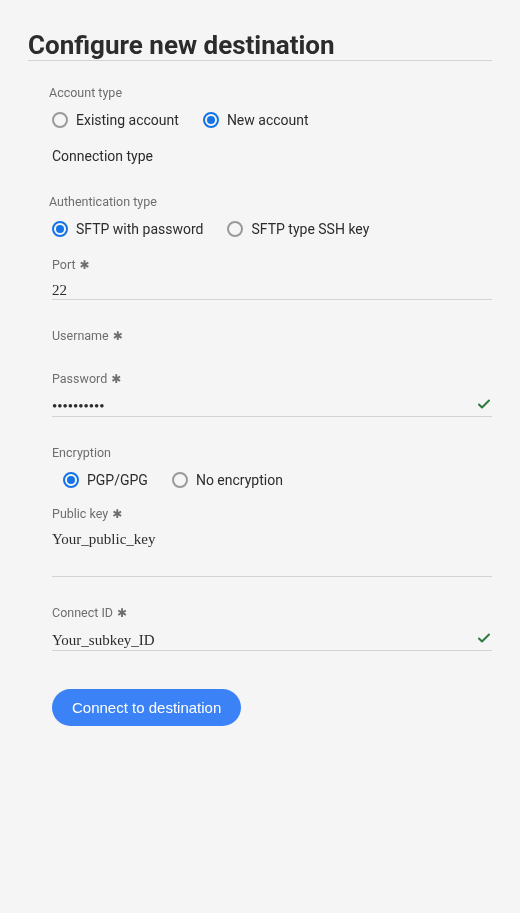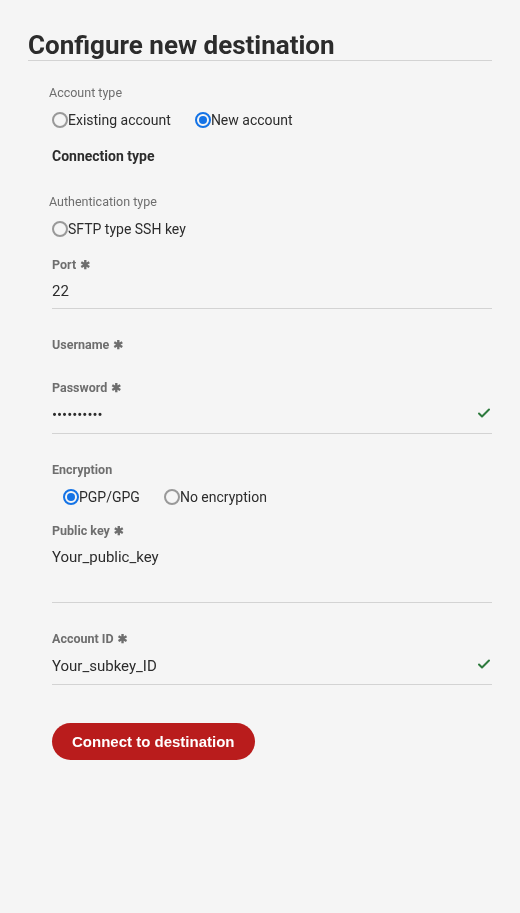--- a/index.html
+++ b/index.html
@@ -33,20 +33,21 @@
     }
     .radio-group {
       display: flex;
       gap: 24px;
       margin-left: 24px;
       margin-bottom: 20px;
     }
     .radio-option {
       display: flex;
       align-items: center;
+      gap: 8px;
       cursor: pointer;
       text-align: right;
     }
     .radio-circle {
       width: 16px;
       height: 16px;
       border: 2px solid #999;
       border-radius: 50%;
       display: flex;
       align-items: center;
@@ -61,48 +62,47 @@
       height: 8px;
       background: #1473e6;
       border-radius: 50%;
     }
     .radio-label {
       font-size: 14px;
       color: #2c2c2c;
     }
     .subsection-title {
       font-size: 14px;
-      font-weight: 700;
+      font-weight: 400;
       color: #2c2c2c;
       margin-left: 24px;
       margin-bottom: 30px;
     }
     .field-group {
       margin-left: 24px;
       margin-bottom: 28px;
     }
     .field-label {
       font-size: 12.5px;
       color: #6e6e6e;
       margin-bottom: 10px;
       display: flex;
       align-items: center;
       gap: 4px;
-      font-weight: bold;
     }
     .required-asterisk {
       font-size: 12px;
       color: #6e6e6e;
     }
     .field-input-row {
       display: flex;
       align-items: center;
       justify-content: space-between;
       border-bottom: 1px solid #d3d3d3;
-      padding-bottom: 8px;
+      font-family: Liberation Serif, serif;
     }
     .field-value {
       font-size: 15px;
       color: #2c2c2c;
       border: none;
       background: transparent;
       outline: none;
       width: 100%;
       font-family: inherit;
     }
@@ -110,27 +110,27 @@
       color: #2d7a3d;
       flex-shrink: 0;
       margin-left: 8px;
     }
     .spacer-line {
       border-bottom: 1px solid #d3d3d3;
       margin-left: 24px;
       margin-bottom: 28px;
     }
     .primary-button {
-      background: #b91c1c;
+      background: #3b82f6;
       color: #fff;
       border: none;
       border-radius: 20px;
       padding: 10px 20px;
       font-size: 15px;
-      font-weight: 700;
+      font-weight: 400;
       cursor: pointer;
       margin-left: 24px;
       margin-top: 10px;
     }
     .encryption-label-no-margin {
       margin-bottom: 12px;
     }
   </style>
 </head>
 <body>
@@ -151,20 +151,26 @@
         <div class="radio-dot"></div>
       </div>
     <span class="radio-label">New account</span>
   </div>
 </div>
 
 <div class="subsection-title">Connection type</div>
 
 <div class="section-label">Authentication type</div>
 <div class="radio-group">
+  <div class="radio-option">
+    <div class="radio-circle selected">
+        <div class="radio-dot"></div>
+      </div>
+    <span class="radio-label">SFTP with password</span>
+  </div>
   <div class="radio-option">
     <div class="radio-circle"></div>
     <span class="radio-label">SFTP type SSH key</span>
   </div>
 </div>
 
 <div class="field-group">
   <div class="field-label">
     <span>Port</span>
     <span class="required-asterisk">✱</span>
@@ -221,21 +227,21 @@
   </div>
   <div class="field-input-row" style="border-bottom:none;">
     <input class="field-value" value="Your_public_key" style="">
   </div>
 </div>
 
 <div class="spacer-line"></div>
 
 <div class="field-group">
   <div class="field-label">
-    <span>Account ID</span>
+    <span>Connect ID</span>
     <span class="required-asterisk">✱</span>
   </div>
   <div class="field-input-row">
     <input class="field-value" value="Your_subkey_ID" style="">
     <span class="check-icon">
       <svg width="16" height="16" viewBox="0 0 16 16" fill="none">
           <path d="M3 8.5L6 11.5L13 4.5" stroke="#2d7a3d" stroke-width="2" stroke-linecap="round" stroke-linejoin="round"></path>
         </svg>
     </span>
   </div>

